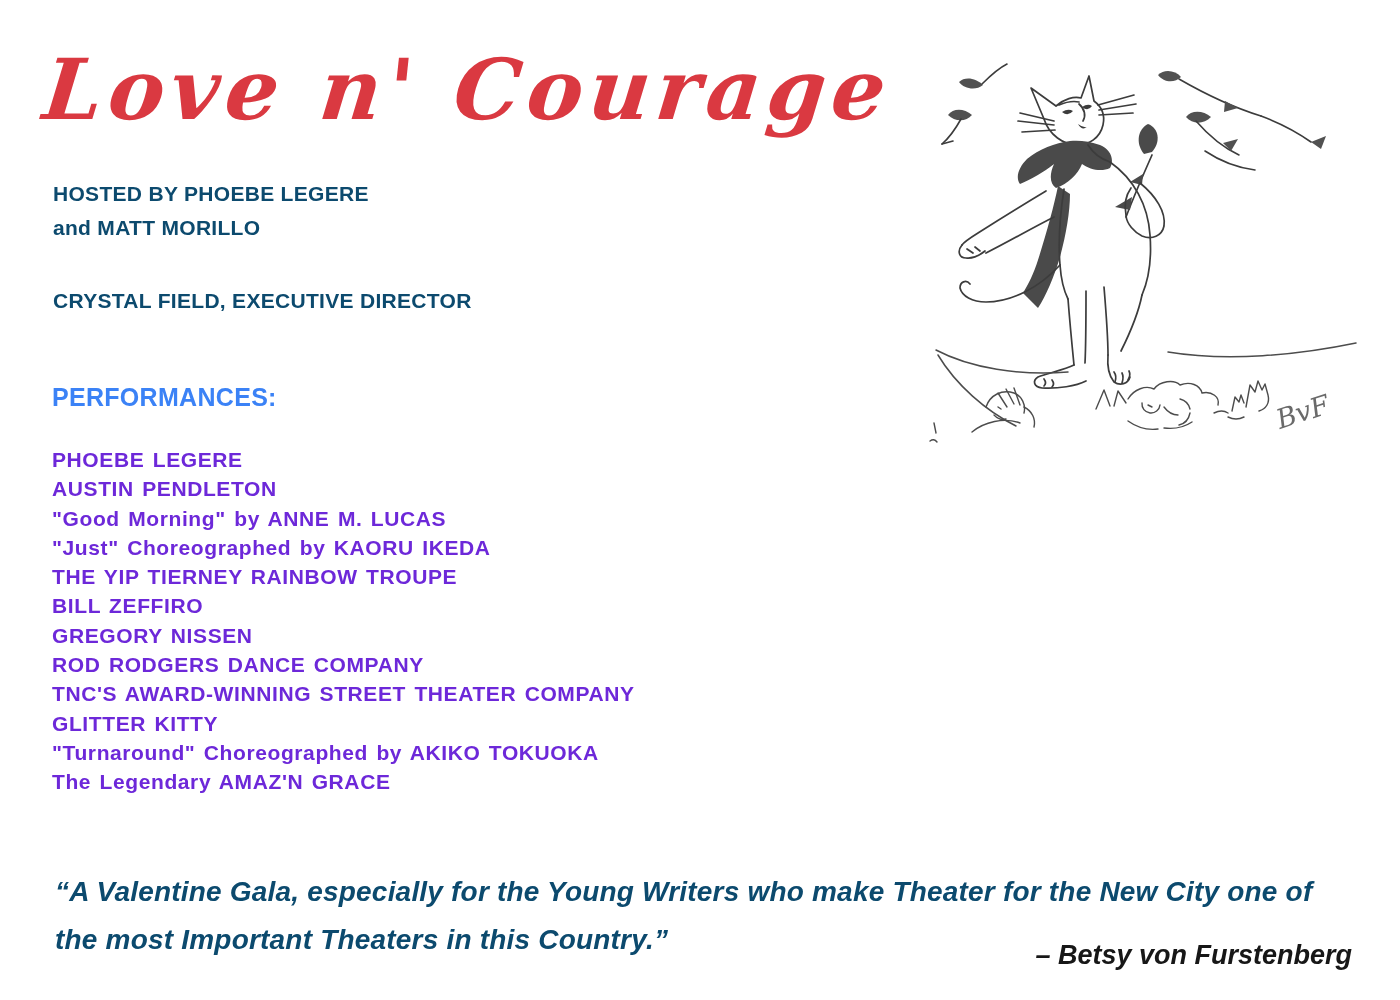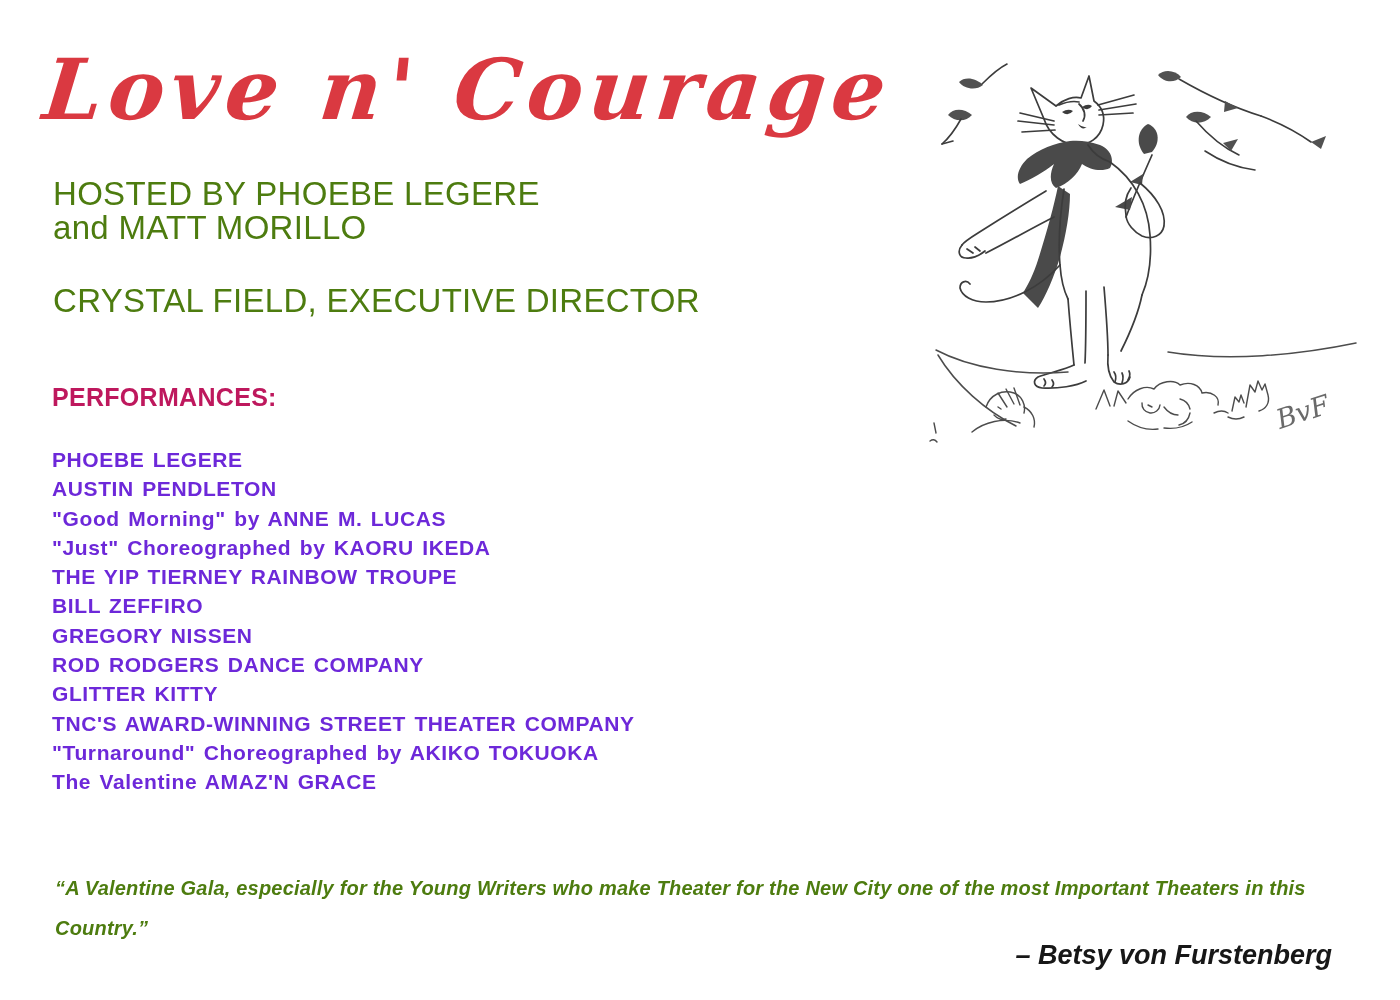--- a/index.html
+++ b/index.html
@@ -25,34 +25,34 @@
     font-size: 84px;
     line-height: 100px;
     color: #da3941;
     letter-spacing: 6px;
     transform: skewX(-6deg);
     white-space: nowrap;
   }
   .red-block {
     position: absolute;
     left: 53px;
-    color: #4d7c0f;
-    font-weight: normal;
-    font-size: 33px;
+    color: #0c4a6e;
+    font-weight: bold;
+    font-size: 21px;
     line-height: 34px;
     letter-spacing: 0.3px;
     white-space: nowrap;
   }
   .hosted   { top: 177px; }
   .credits  { top: 284px; }
   .perf-heading {
     position: absolute;
     left: 52px;
     top: 383px;
-    color: #be185d;
+    color: #3b82f6;
     font-weight: bold;
     font-size: 25px;
     letter-spacing: 0.3px;
     white-space: nowrap;
   }
   .perf-list {
     position: absolute;
     left: 52px;
     top: 445px;
     color: #6d28d9;
@@ -61,30 +61,30 @@
     line-height: 29.3px;
     letter-spacing: 0.6px;
     word-spacing: 2px;
     white-space: nowrap;
   }
   .quote {
     position: absolute;
     left: 55px;
     top: 868px;
     width: 1295px;
-    color: #4d7c0f;
+    color: #0c4a6e;
     font-style: italic;
     font-weight: bold;
-    font-size: 20px;
-    line-height: 40px;
+    font-size: 28px;
+    line-height: 48px;
     letter-spacing: 0.2px;
   }
   .attribution {
     position: absolute;
-    right: 68px;
+    right: 48px;
     top: 940px;
     color: #171717;
     font-style: italic;
     font-weight: bold;
     font-size: 27px;
     white-space: nowrap;
   }
   .illustration {
     position: absolute;
     left: 928px;
@@ -114,24 +114,24 @@
 
   <div class="perf-list">
     <div>PHOEBE LEGERE</div>
     <div>AUSTIN PENDLETON</div>
     <div>"Good Morning" by ANNE M. LUCAS</div>
     <div>"Just" Choreographed by KAORU IKEDA</div>
     <div>THE YIP TIERNEY RAINBOW TROUPE</div>
     <div>BILL ZEFFIRO</div>
     <div>GREGORY NISSEN</div>
     <div>ROD RODGERS DANCE COMPANY</div>
+    <div>TNC'S AWARD-WINNING STREET THEATER COMPANY</div>
     <div>GLITTER KITTY</div>
-    <div>TNC'S AWARD-WINNING STREET THEATER COMPANY</div>
     <div>"Turnaround" Choreographed by AKIKO TOKUOKA</div>
-    <div>The Valentine AMAZ'N GRACE</div>
+    <div>The Legendary AMAZ'N GRACE</div>
   </div>
 
   <div class="quote">“A Valentine Gala, especially for the Young Writers who make Theater for the New City one of the most Important Theaters in this Country.”</div>
 
   <div class="attribution">– Betsy von Furstenberg</div>
 
   <div class="illustration">
     <svg viewBox="0 0 435 405" xmlns="http://www.w3.org/2000/svg">
 
       <g stroke="#3c3c3c" stroke-width="1.6" fill="none" stroke-linecap="round" stroke-linejoin="round">

